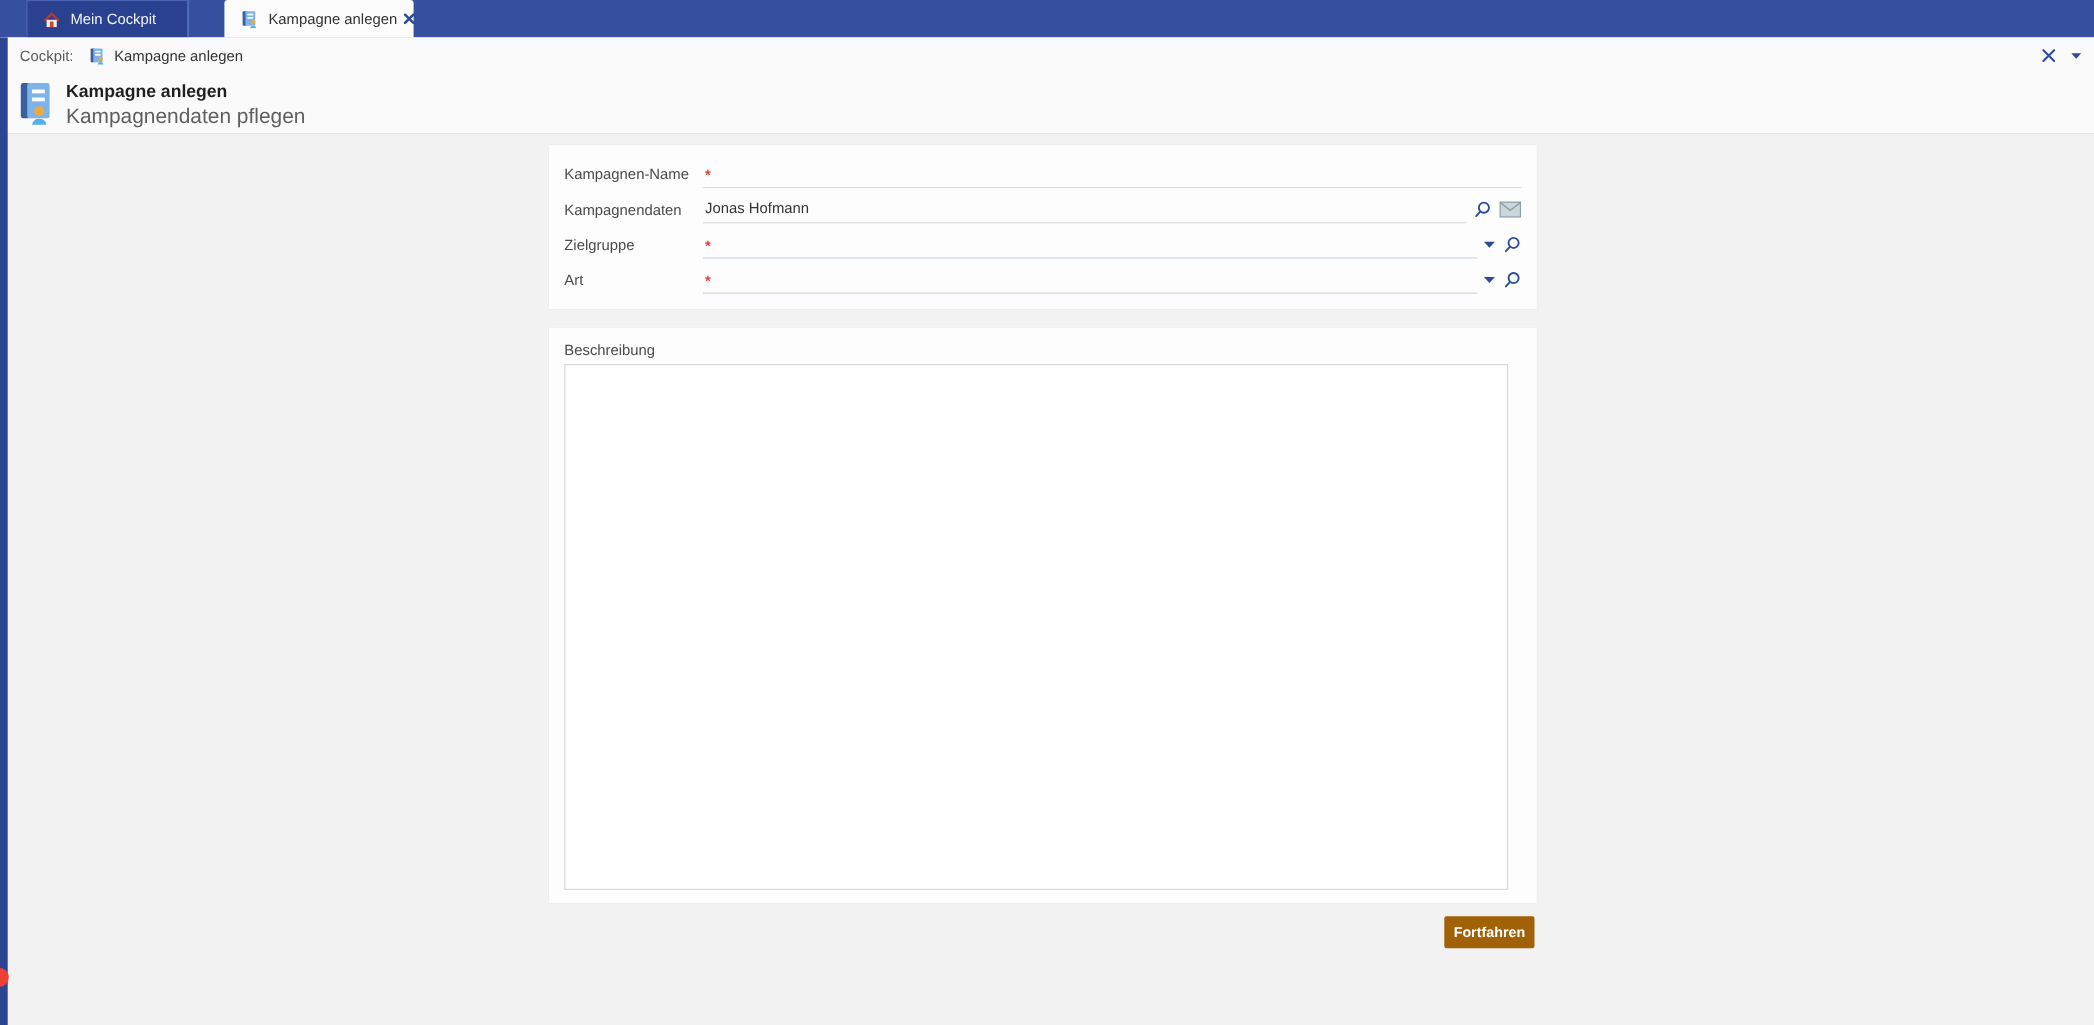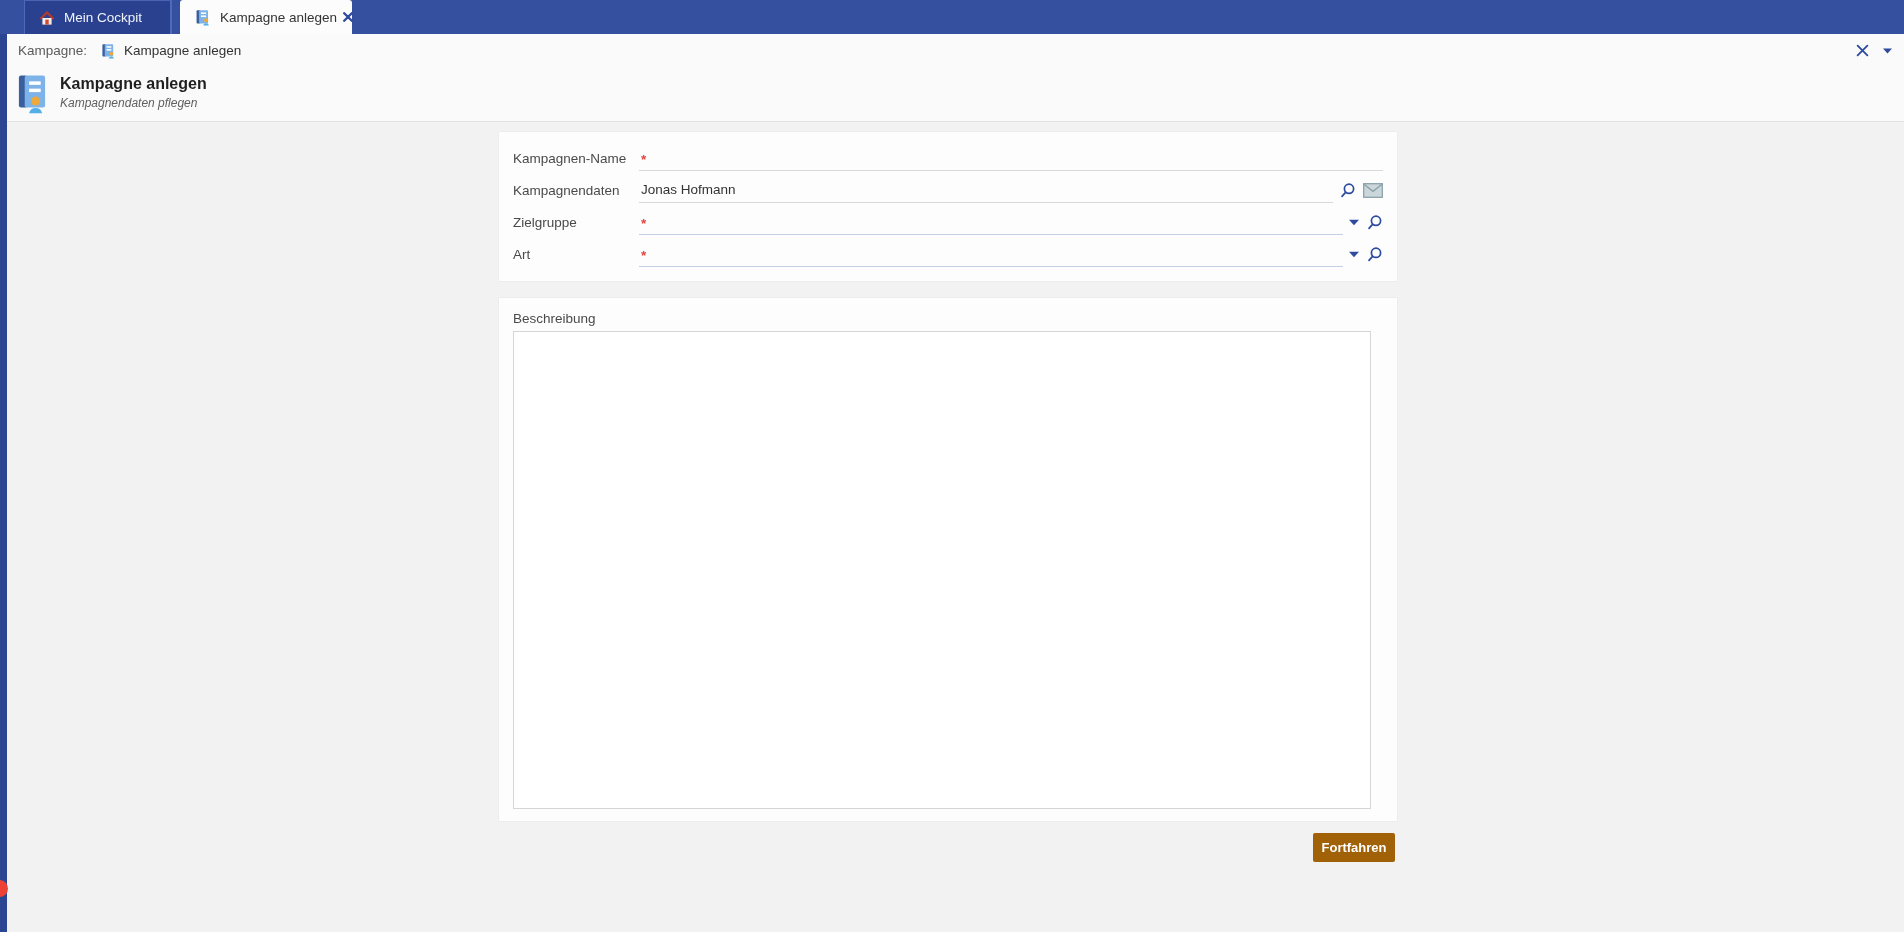--- a/index.html
+++ b/index.html
@@ -9,21 +9,21 @@
     font-size:13.5px;
     color:#333;
     background:#f2f2f3;
     position:relative;
   }
 
   
   .tabbar {
     position:absolute; top:0; left:0; width:1904px; height:34px;
     background:#34509e;
-    display:flex; align-items:flex-end;
+    display:flex; align-items:flex-end;gap:24px;
   }
   .tab {
     height:34px; display:flex; align-items:center;
     padding:0 14px; cursor:pointer;
   }
   .tab-dark {
     margin-left:24px; width:148px;
     background:#2a418f;
     border-left:1px solid #4f6ab8; border-right:2px solid #4f6ab8;
     border-top:1px solid #4a64b4;
@@ -53,21 +53,21 @@
   .history-entry .entry-label { margin-left:8px; color:#333; }
   .header-controls {
     position:absolute; right:10px; top:0; height:33px;
     display:flex; align-items:center; gap:10px;
   }
   .hc-btn { display:flex; align-items:center; justify-content:center; cursor:pointer; padding:2px; }
 
   .title-row { position:absolute; left:16px; top:38px; display:flex; }
   .title-texts { margin-left:12px; }
   .page-title { font-size:16px; font-weight:bold; color:#1f1f1f; line-height:20px; margin-top:2px; }
-  .page-subtitle { font-size:12px; color:#5f5f5f; margin-top:2px;font-style:italic; }
+  .page-subtitle { font-size:19px; color:#5f5f5f; margin-top:2px; }
 
   
   .left-strip {
     position:absolute; left:0; top:34px; width:7px; height:898px;
     background:#2c4593;
   }
   .red-badge {
     position:absolute; left:-9px; top:846px; width:17px; height:17px;
     border-radius:50%; background:#ee4136;
   }
@@ -140,21 +140,21 @@
     <span class="tab-close">
       <svg width="10" height="10" viewBox="0 0 10 10">
         <path d="M1.2 1.2 L8.8 8.8 M8.8 1.2 L1.2 8.8" stroke="#2d4a9e" stroke-width="2.3" stroke-linecap="round"></path>
       </svg>
     </span>
   </div>
 </div>
 
 <div class="header-area">
   <div class="history-row">
-    <span class="history-label">Kampagne:</span>
+    <span class="history-label">Cockpit:</span>
     <span class="history-entry">
       <span>
         <svg width="16" height="16" viewBox="0 0 20 20">
           <rect x="3" y="1.5" width="4.5" height="15.5" rx="1" fill="#3a5f9e"></rect>
           <rect x="6" y="1.5" width="10.5" height="15.5" rx="1" fill="#7db3e8"></rect>
           <rect x="8.2" y="4" width="6" height="1.9" fill="#ffffff"></rect>
           <rect x="8.2" y="7.6" width="6" height="1.9" fill="#ffffff"></rect>
           <circle cx="14.2" cy="13.2" r="2.4" fill="#eda93c"></circle>
           <path d="M10.8 19.5 a3.5 3.5 0 0 1 6.8 0 Z" fill="#52b0e8"></path>
         </svg>

